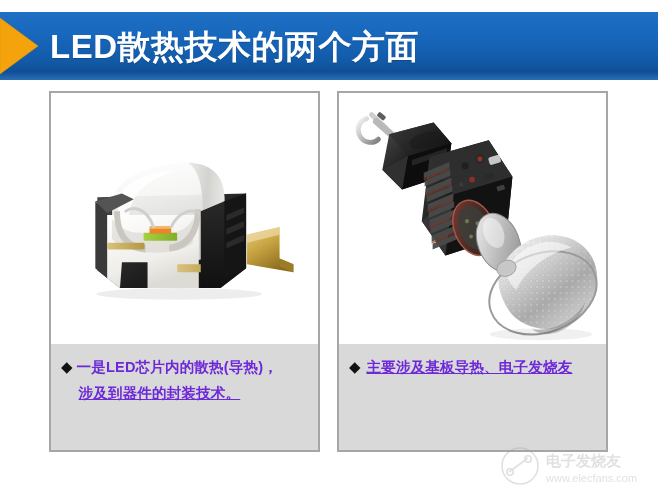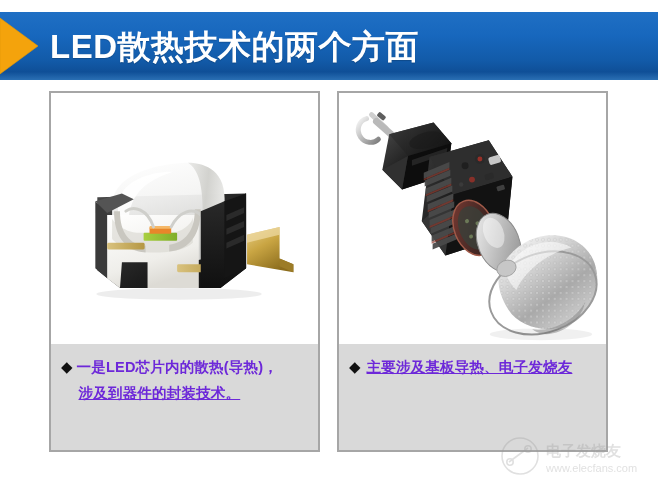--- a/index.html
+++ b/index.html
@@ -113,21 +113,21 @@
     line-height: 26px;
     letter-spacing: 0.2px;
   }
   .caption-text .ln { display: block; white-space: nowrap; }
   .caption-text .ln.indent { padding-left: 2px; text-decoration: underline; }
 
   
   #watermark {
     position: absolute;
     right: 6px;
-    bottom: 14px;
+    bottom: 4px;
     width: 152px;
     height: 44px;
     opacity: 0.30;
     pointer-events: none;
   }
   #watermark svg { display: block; }
 </style>
 </head>
 <body>
 

